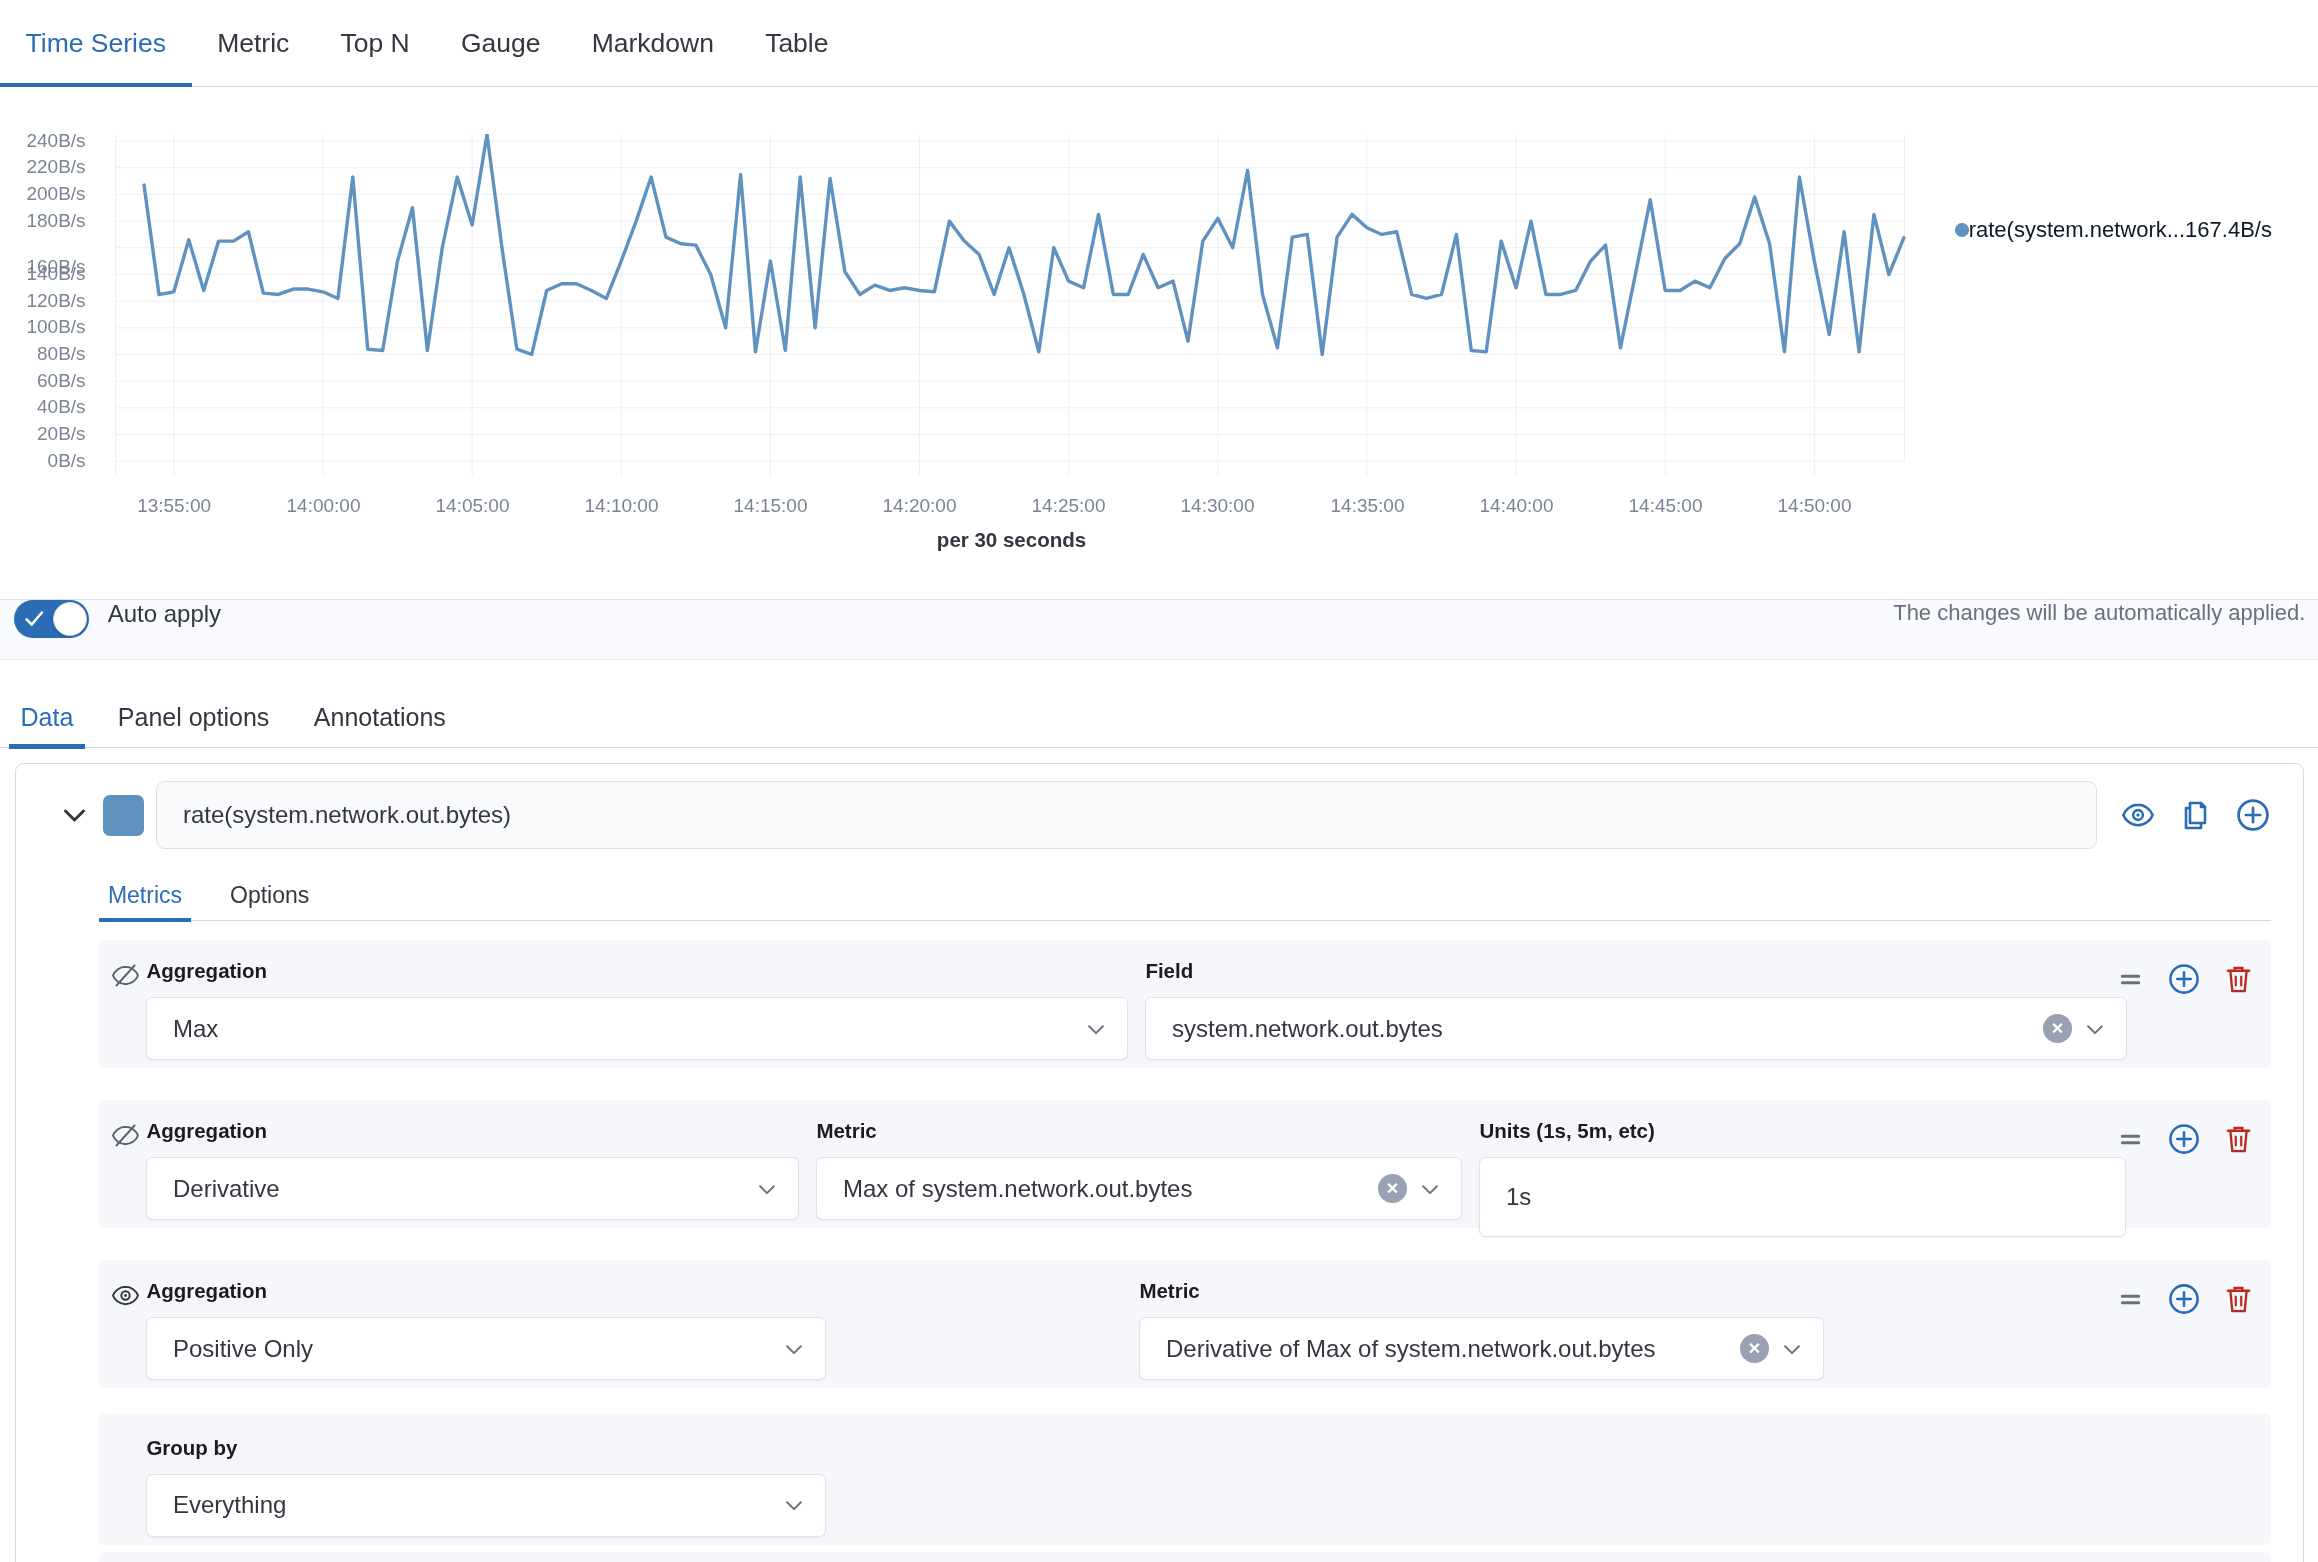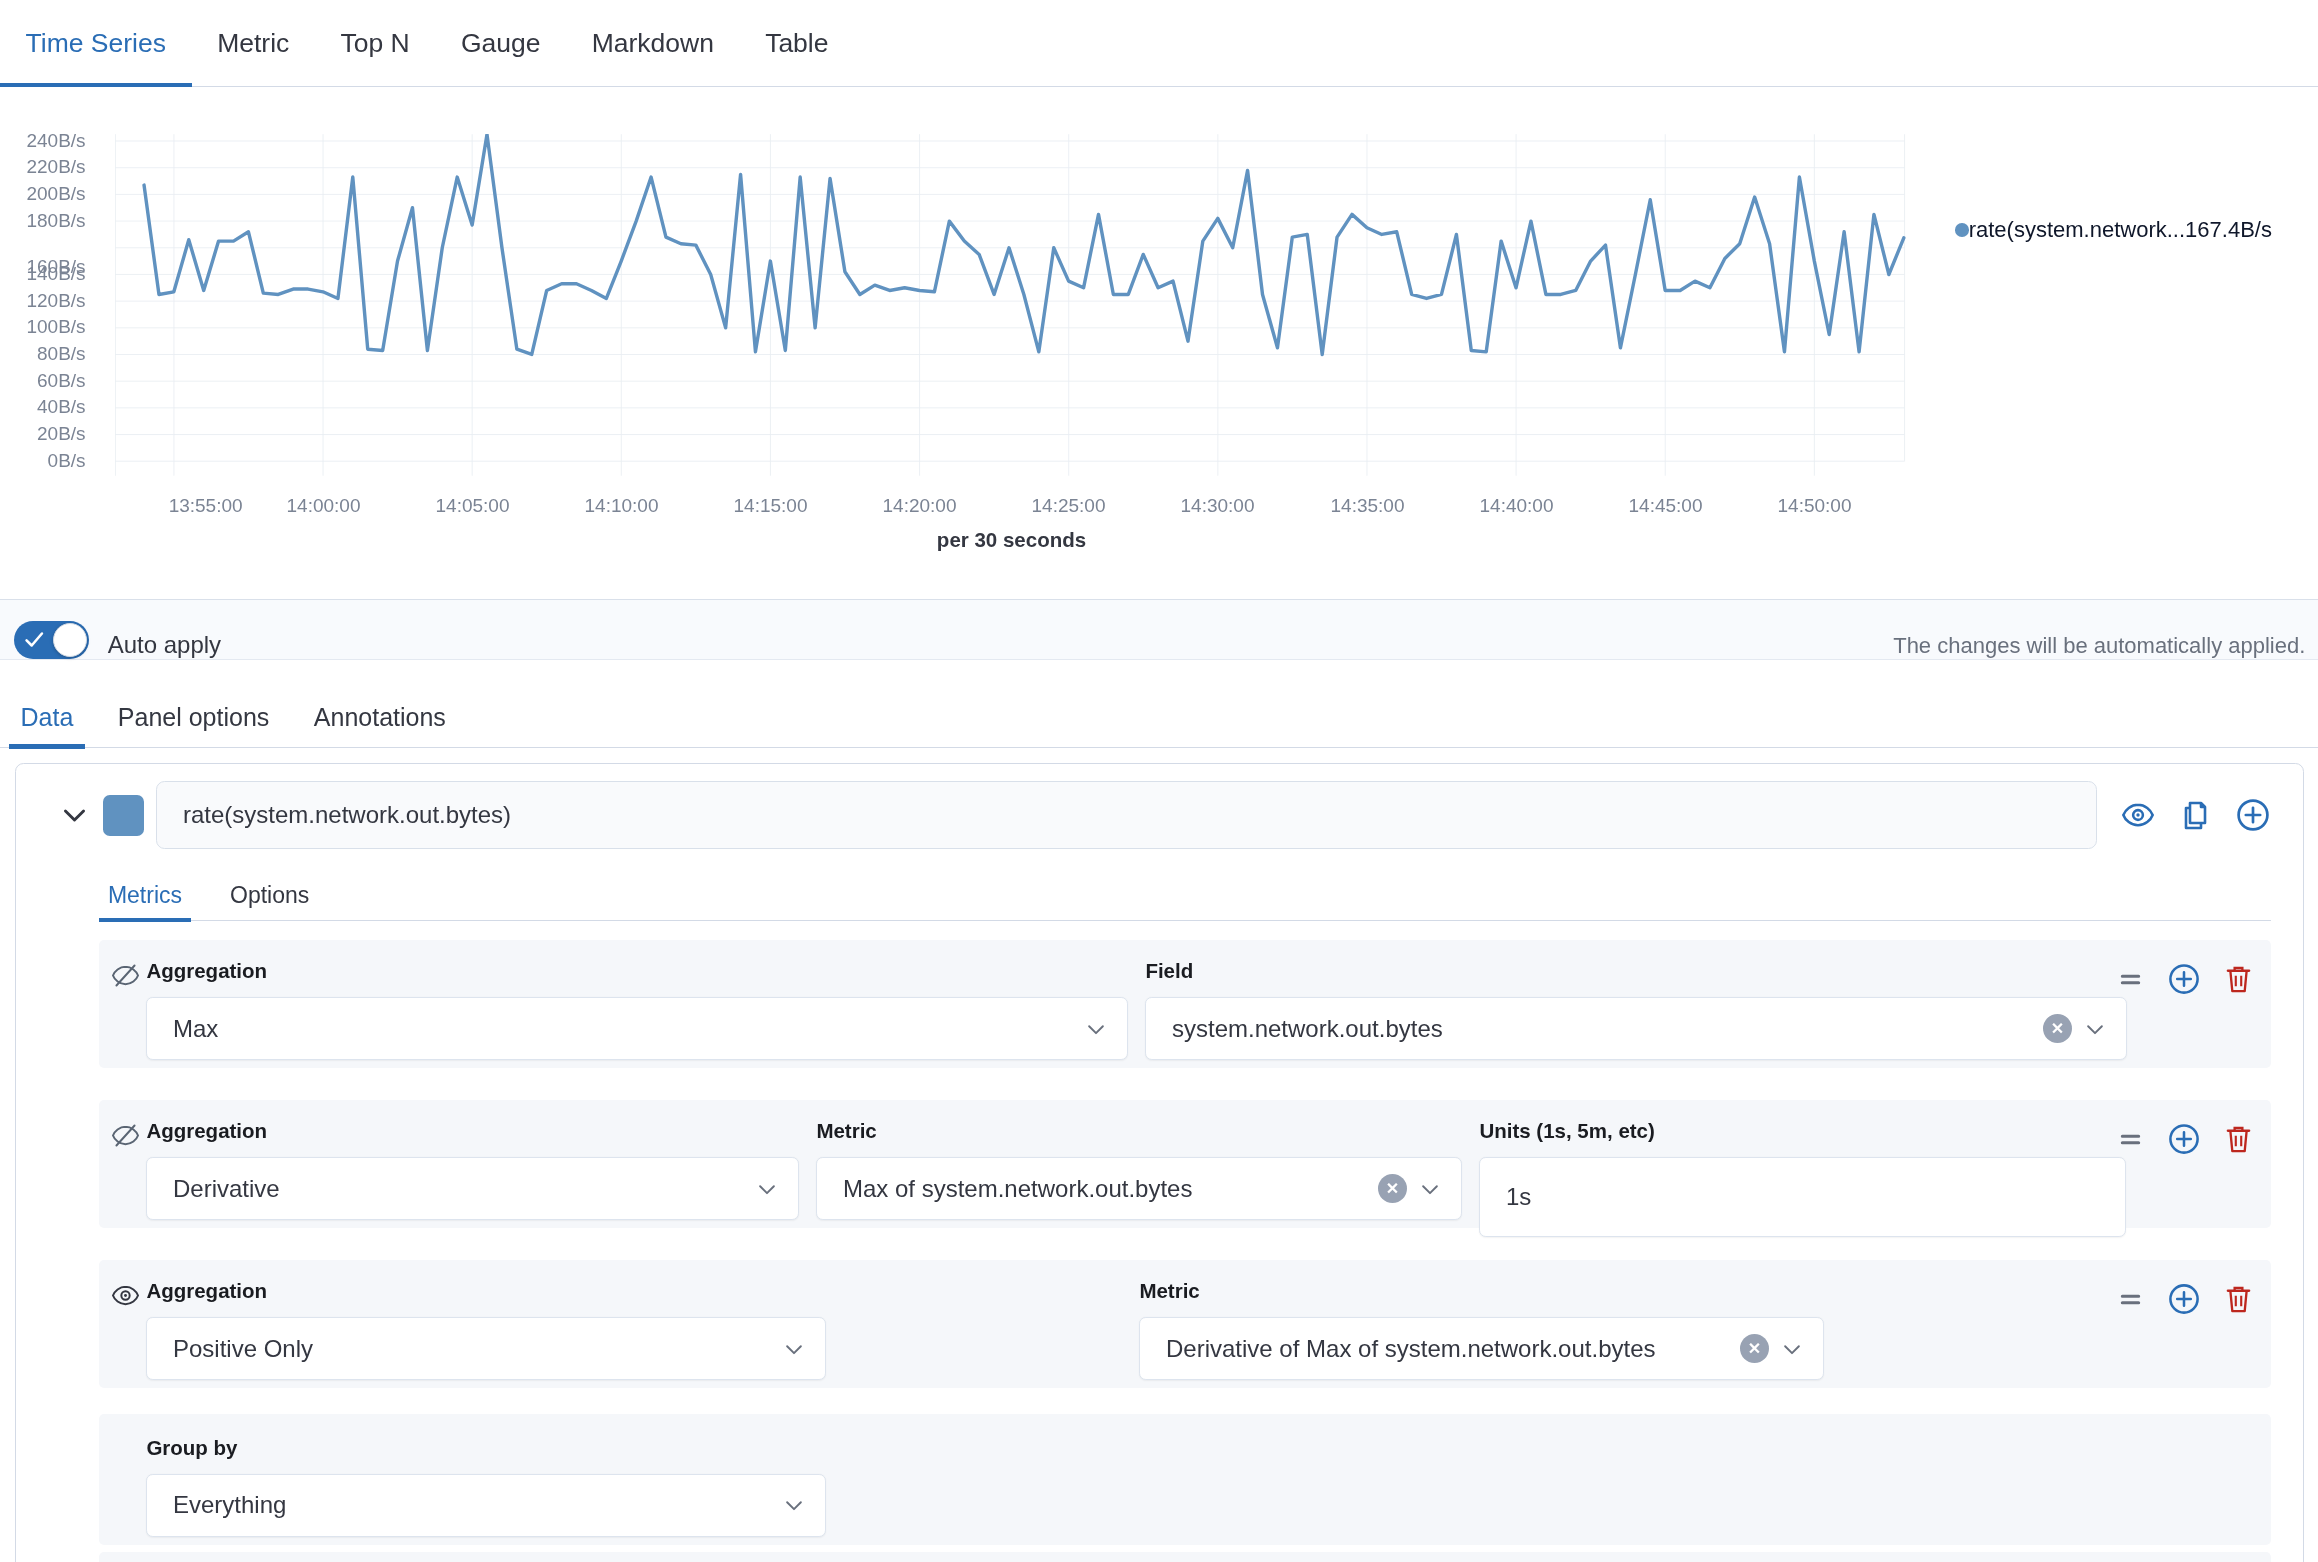--- a/index.html
+++ b/index.html
@@ -39,21 +39,21 @@
   .y-axis .ytick{position:absolute;right:15.4px;font-size:19px;color:var(--axis);line-height:22px;white-space:nowrap;}
   .x-axis{position:absolute;left:115px;top:0;width:1793px;height:100%;}
   .x-axis .xtick{position:absolute;top:408px;width:137px;text-align:center;font-size:19px;color:var(--axis);line-height:22px;}
   .xlabel{position:absolute;left:841px;top:441px;width:341px;text-align:center;font-size:20.5px;font-weight:700;color:var(--text);}
   .legend{position:absolute;left:1955px;top:130px;display:flex;align-items:center;gap:0;font-size:22px;color:#0f172a;white-space:nowrap;}
   .legend-dot{width:13.7px;height:13.7px;border-radius:50%;background:var(--series);flex:none;}
   
   .apply-bar{
     margin-top:32px;height:61px;background:#f8fafd;
     border-top:0.9px solid #d9e0ea;border-bottom:0.9px solid #e4e9f1;
-    display:flex;align-items:flex-end;padding:0 13.7px;
+    display:flex;align-items:flex-start;padding:0 13.7px;
   }
   .toggle{position:relative;width:75px;height:38px;border-radius:19px;background:var(--accent);flex:none;cursor:pointer;}
   .toggle .check{position:absolute;left:10.2px;top:9.4px;}
   .toggle .knob{
     position:absolute;right:1.7px;top:1.7px;width:34px;height:34px;border-radius:50%;background:#fff;
     box-shadow:0 0.9px 3.4px rgba(0,0,0,.25);border:0.9px solid #cfd8e3;
   }
   .apply-label{margin-left:19px;font-size:24px;color:var(--text);}
   .apply-msg{margin-left:auto;font-size:22px;color:var(--muted);}
   
@@ -157,21 +157,21 @@
       <div class="ytick" style="top: 229px;">100B/s</div>
       <div class="ytick" style="top: 203px;">120B/s</div>
       <div class="ytick" style="top: 176px; margin-left: 12px;">140B/s</div>
       <div class="ytick" style="top: 140px; margin-top: 29px;">160B/s</div>
       <div class="ytick" style="top: 123px;">180B/s</div>
       <div class="ytick" style="top: 96px;">200B/s</div>
       <div class="ytick" style="top: 69px;">220B/s</div>
       <div class="ytick" style="top: 43px;">240B/s</div>
     </div>
   <div class="x-axis" id="x-axis">
-      <div class="xtick" style="left: -9.4px; text-align: right;">13:55:00</div>
+      <div class="xtick" style="left: -9.4px;">13:55:00</div>
       <div class="xtick" style="left: 140px;">14:00:00</div>
       <div class="xtick" style="left: 289px;">14:05:00</div>
       <div class="xtick" style="left: 438px;">14:10:00</div>
       <div class="xtick" style="left: 587px;">14:15:00</div>
       <div class="xtick" style="left: 736px;">14:20:00</div>
       <div class="xtick" style="left: 885px;">14:25:00</div>
       <div class="xtick" style="left: 1034px;">14:30:00</div>
       <div class="xtick" style="left: 1184px;">14:35:00</div>
       <div class="xtick" style="left: 1333px;">14:40:00</div>
       <div class="xtick" style="left: 1482px;">14:45:00</div>

